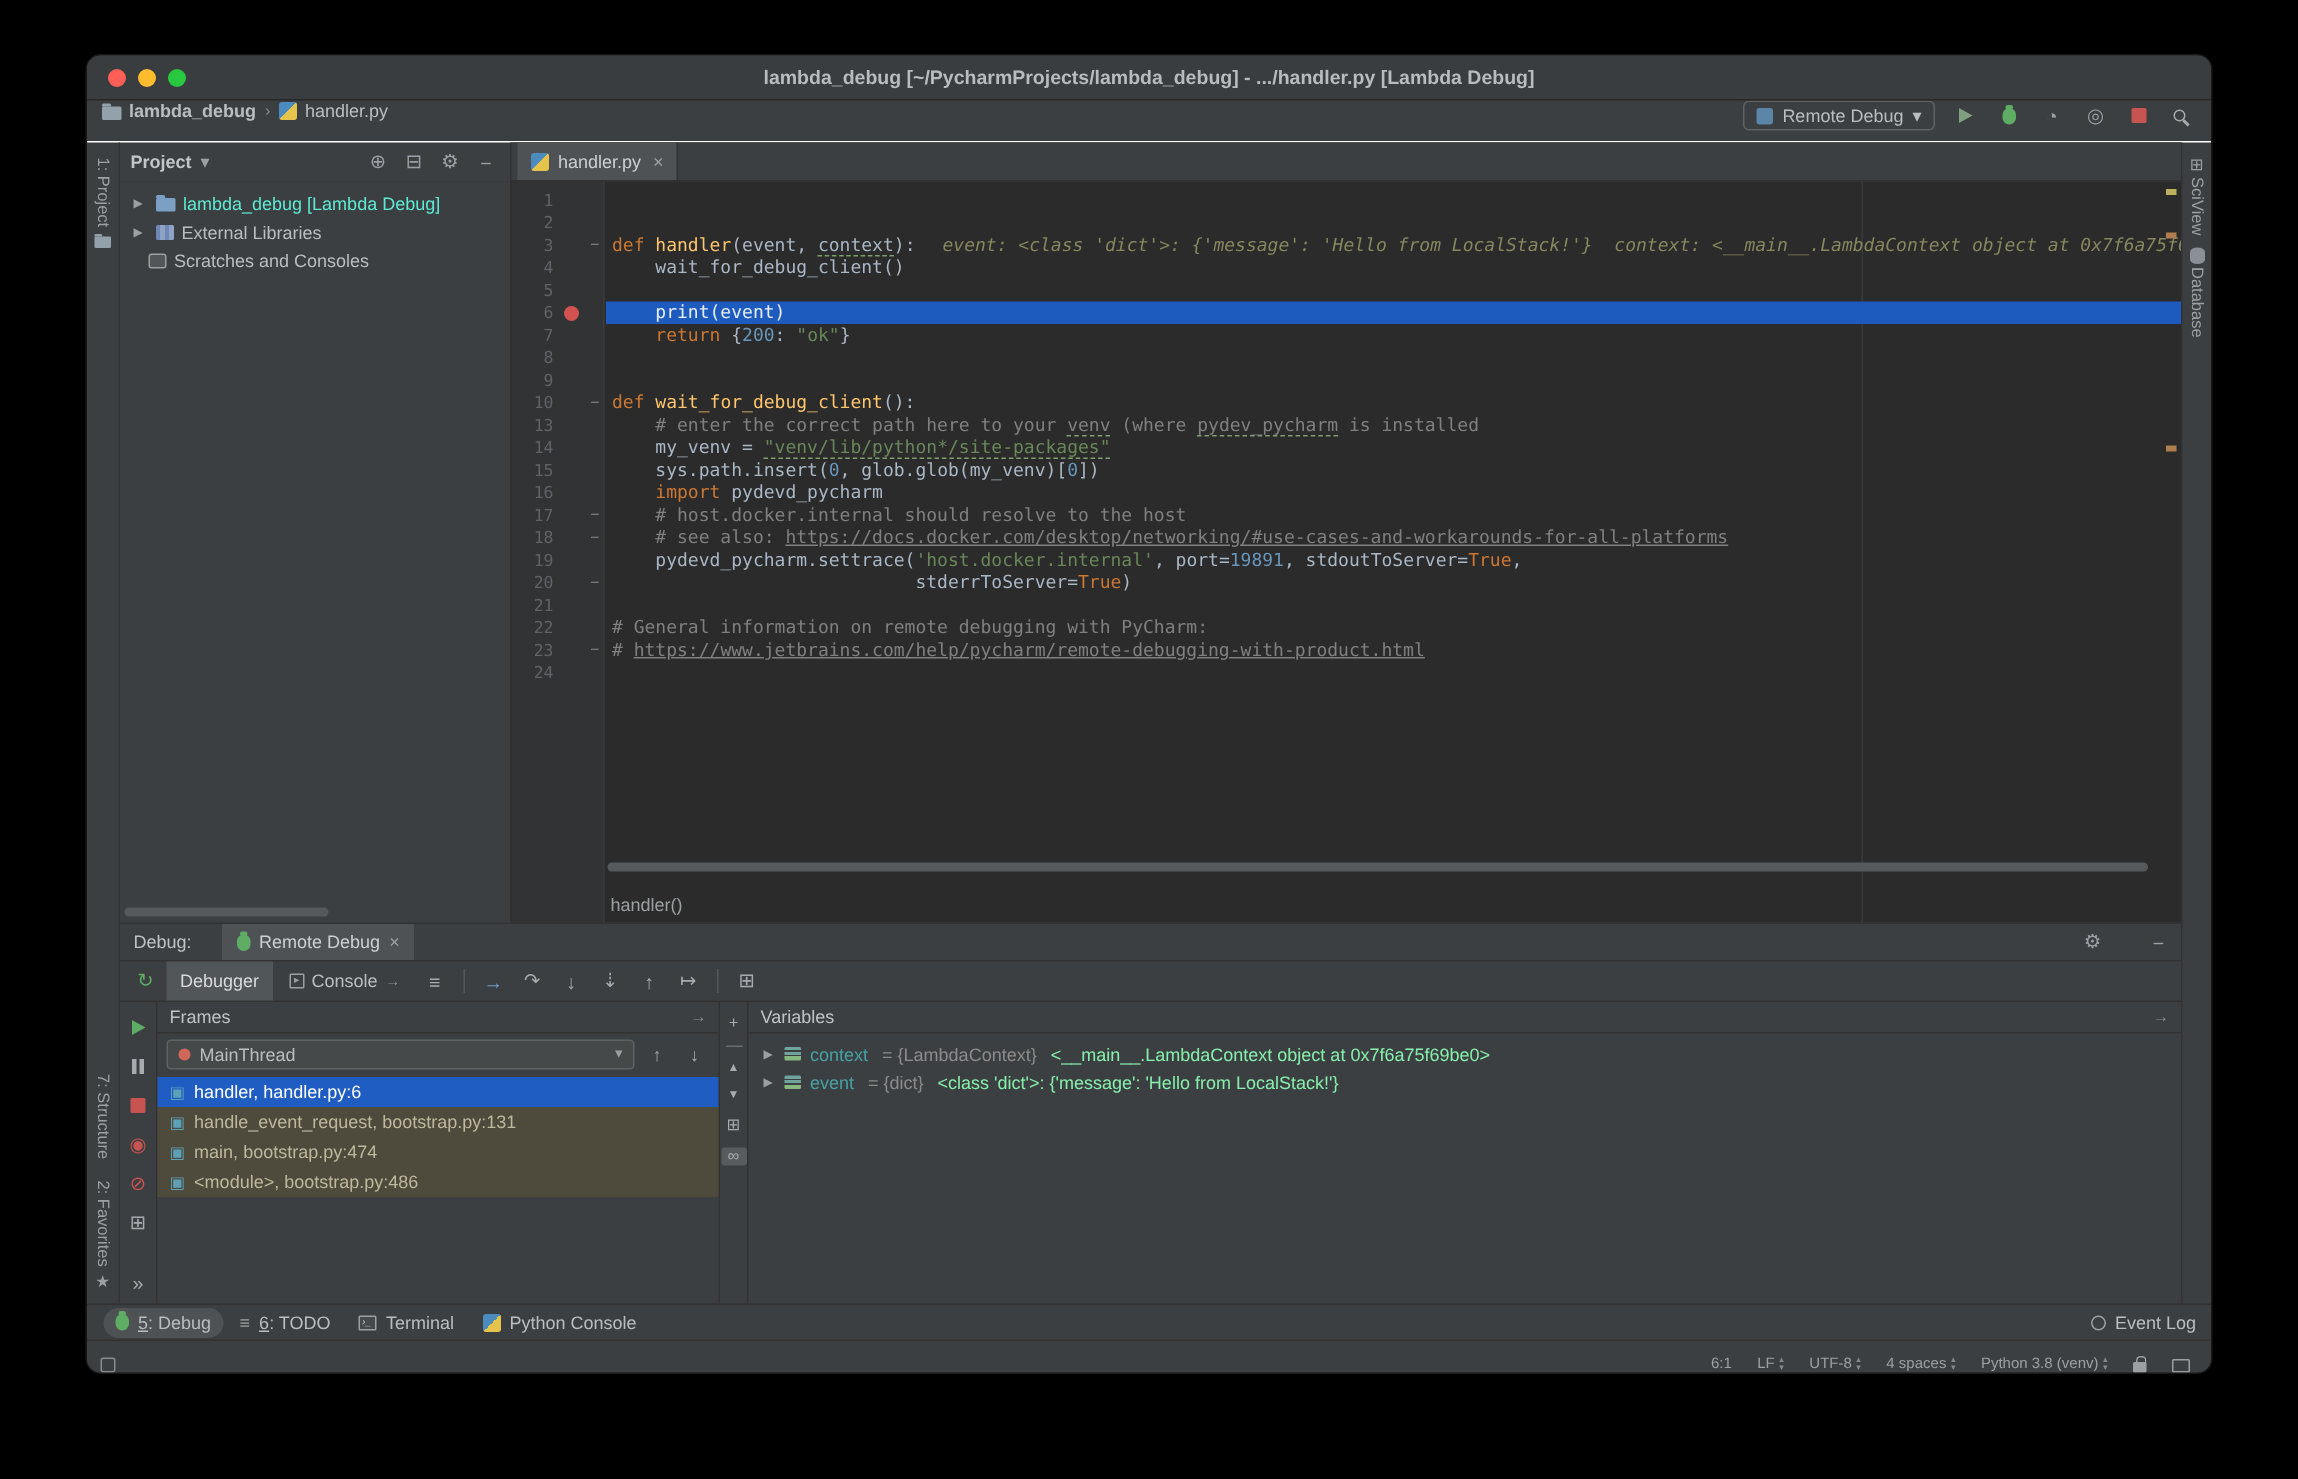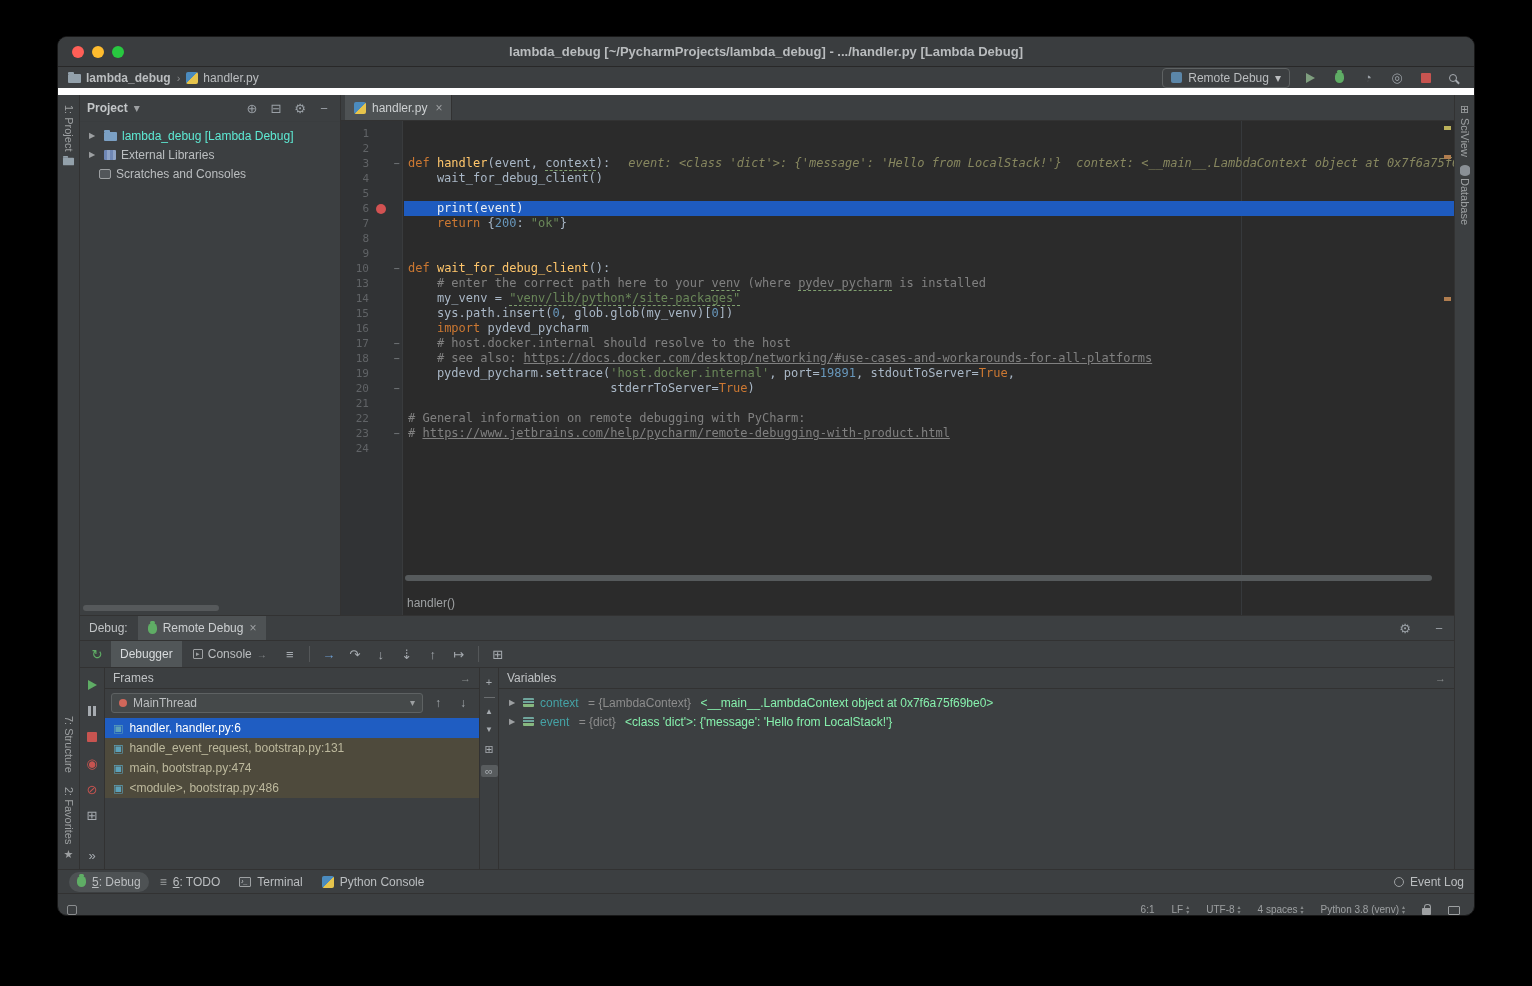--- a/index.html
+++ b/index.html
@@ -9,21 +9,21 @@
     border-radius:10px;overflow:hidden;display:flex;flex-direction:column;
     border:1px solid #181818;box-shadow:0 25px 70px rgba(0,0,0,.7)}
   
   .titlebar{flex:0 0 30px;background:#3a3d3f;border-bottom:1px solid #282828;position:relative;
     display:flex;align-items:center;justify-content:center}
   .lights{position:absolute;left:14px;top:9px;display:flex;gap:8px}
   .light{width:12px;height:12px;border-radius:50%}
   .l-close{background:#ff5f57}.l-min{background:#febc2e}.l-max{background:#28c840}
   .title{font-size:13px;font-weight:bold;color:#b9bcbe}
   
-  .navbar{flex:0 0 28px;display:flex;align-items:center;padding:0 10px;border-bottom:7px solid #ffffff}
+  .navbar{flex:0 0 28px;display:flex;align-items:flex-start;padding:0 10px;border-bottom:1px solid #ffffff}
   .crumbs{display:flex;align-items:center;gap:6px}
   .crumb{display:flex;align-items:center;gap:5px;font-weight:bold}
   .crumb.file{font-weight:normal}
   .crumb-sep{color:#8a8d8f;font-size:11px}
   .nav-right{margin-left:auto;display:flex;align-items:center;gap:11px}
   .runchip{display:flex;align-items:center;gap:6px;height:20px;padding:0 8px;border:1px solid #5e6263;
     border-radius:4px}
   .nav-ic{width:18px;height:18px;display:flex;align-items:center;justify-content:center;
     color:#9aa0a6;font-size:13px}
   
@@ -108,21 +108,21 @@
   .s-tp{border-bottom:1px dashed #7f9f6f}
   .s-hint{color:#87875f;font-style:italic;padding-left:18px}
   .stripe-marks{position:absolute;right:2px;top:0;width:8px}
   .mark{position:absolute;left:0;width:7px;height:4px}
   .hscroll{position:absolute;left:0;right:0;bottom:32px;height:10px}
   .h-thumb{position:absolute;left:64px;right:22px;top:2px;height:6px;background:#565a5c;border-radius:3px}
   .ed-crumb{position:absolute;left:0;right:0;bottom:0;height:24px;display:flex;align-items:center;
     padding-left:66px;color:#9da0a2}
   
   .debug{flex:0 0 254px;border-top:1px solid #323232;display:flex;flex-direction:column}
-  .dbg-head{flex:0 0 24px;display:flex;align-items:center;gap:10px;padding:0 0 0 9px}
+  .dbg-head{flex:0 0 24px;display:flex;align-items:center;gap:20px;padding:0 0 0 9px}
   .dbg-tab{display:flex;align-items:center;gap:6px;height:24px;padding:0 10px;background:#4e5254;color:#cdd0d2}
   .dbg-head .grow{flex:1}
   .dbg-head .nav-ic{margin-right:6px}
   .dbg-toolbar{flex:0 0 27px;border-top:1px solid #323232;border-bottom:1px solid #323232;
     display:flex;align-items:center;padding:0 5px;gap:2px}
   .dt-tab{display:flex;align-items:center;gap:5px;height:26px;padding:0 9px;color:#bbbec0}
   .dt-tab.active{background:#515658;color:#d8dbdd}
   .console-box{width:10px;height:10px;border:1px solid #9da0a2;border-radius:1px;font-size:7px;line-height:8px;
     text-align:center;color:#9da0a2}
   .sep{width:1px;height:16px;background:#545759;margin:0 5px}

